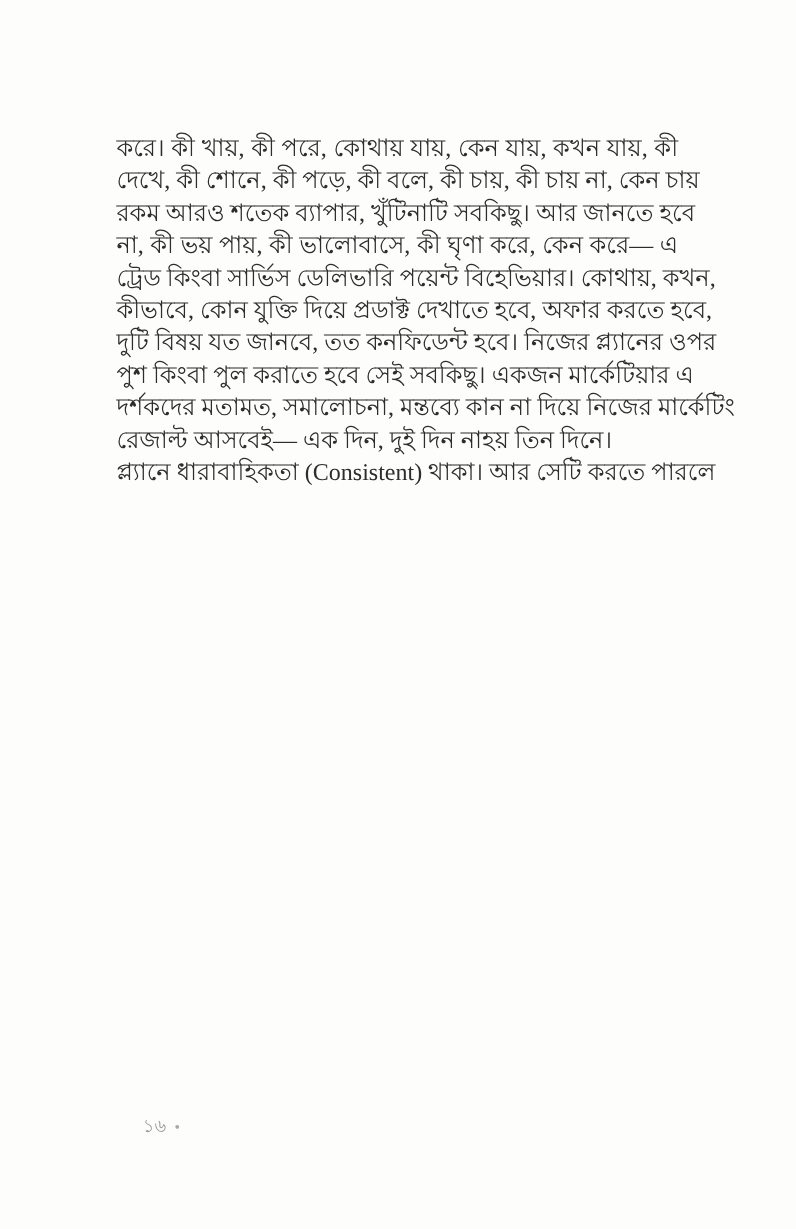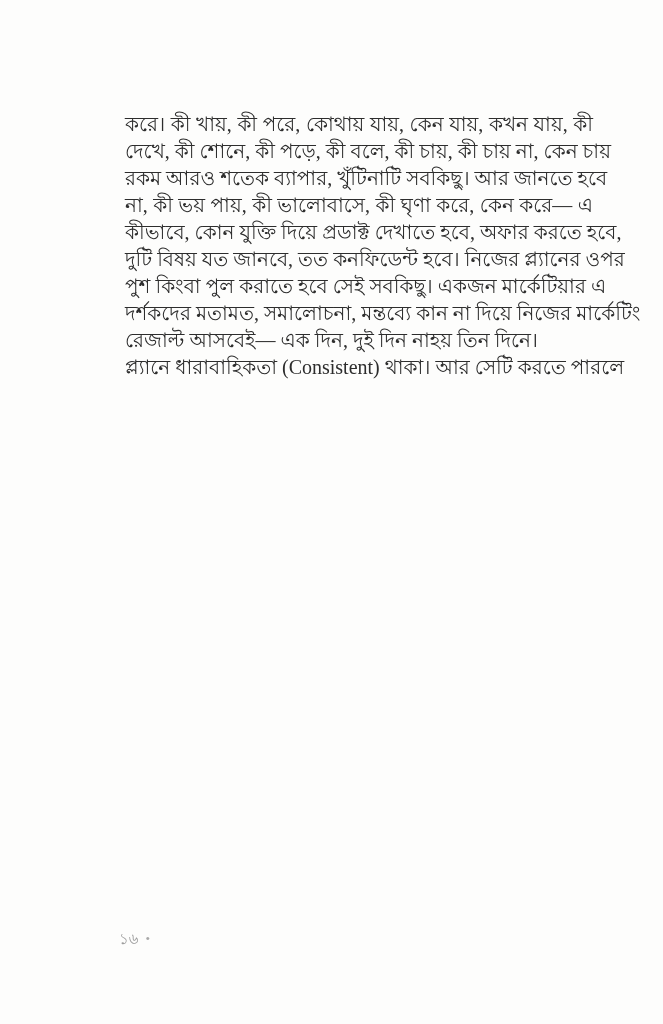--- a/index.html
+++ b/index.html
@@ -20,21 +20,20 @@
     background: #fdfdfc;
   }
   .text-block {
     position: absolute;
     left: 97px;
     top: 111px;
     width: 468px;
     color: #2d2d2d;
     font-size: 20px;
     line-height: 27px;
-    margin-left: 28px;
   }
   .line {
     text-align: justify;
     text-align-last: justify;
     height: 27px;
     white-space: nowrap;
   }
   .line.last-line {
     text-align-last: left;
   }
@@ -58,20 +57,21 @@
 </head>
 <body>
 
 <div class="book-page">
 
   <div class="text-block">
     <div class="line">করে। কী খায়, কী পরে, কোথায় যায়, কেন যায়, কখন যায়, কী</div>
     <div class="line">দেখে, কী শোনে, কী পড়ে, কী বলে, কী চায়, কী চায় না, কেন চায়</div>
     <div class="line">রকম আরও শতেক ব্যাপার, খুঁটিনাটি সবকিছু। আর জানতে হবে</div>
     <div class="line">না, কী ভয় পায়, কী ভালোবাসে, কী ঘৃণা করে, কেন করে— এ</div>
+    <div class="line">ট্রেড কিংবা সার্ভিস ডেলিভারি পয়েন্ট বিহেভিয়ার। কোথায়, কখন,</div>
     <div class="line">কীভাবে, কোন যুক্তি দিয়ে প্রডাক্ট দেখাতে হবে, অফার করতে হবে,</div>
     <div class="line">দুটি বিষয় যত জানবে, তত কনফিডেন্ট হবে। নিজের প্ল্যানের ওপর</div>
     <div class="line">পুশ কিংবা পুল করাতে হবে সেই সবকিছু। একজন মার্কেটিয়ার এ</div>
     <div class="line">দর্শকদের মতামত, সমালোচনা, মন্তব্যে কান না দিয়ে নিজের মার্কেটিং</div>
     <div class="line last-line">রেজাল্ট আসবেই— এক দিন, দুই দিন নাহয় তিন দিনে।</div>
     <div class="line">প্ল্যানে ধারাবাহিকতা (Consistent) থাকা। আর সেটি করতে পারলে</div>
   </div>
 
   <div class="page-footer">
     <span>১৬</span>

